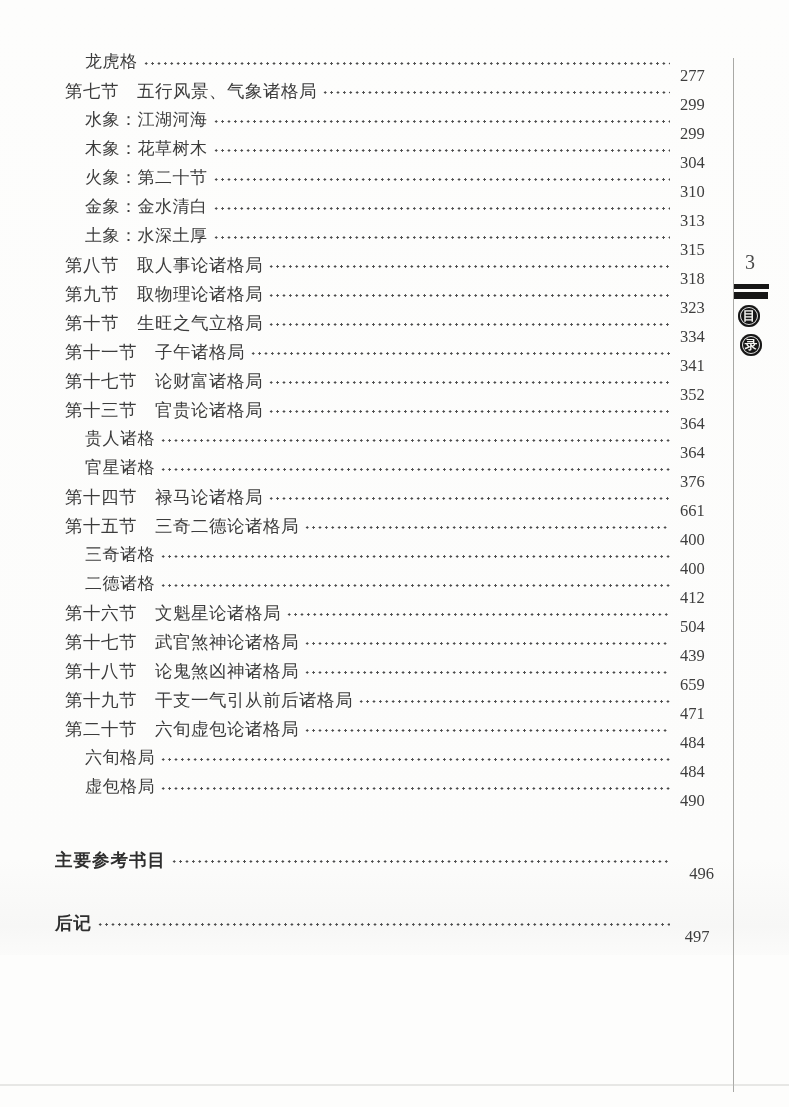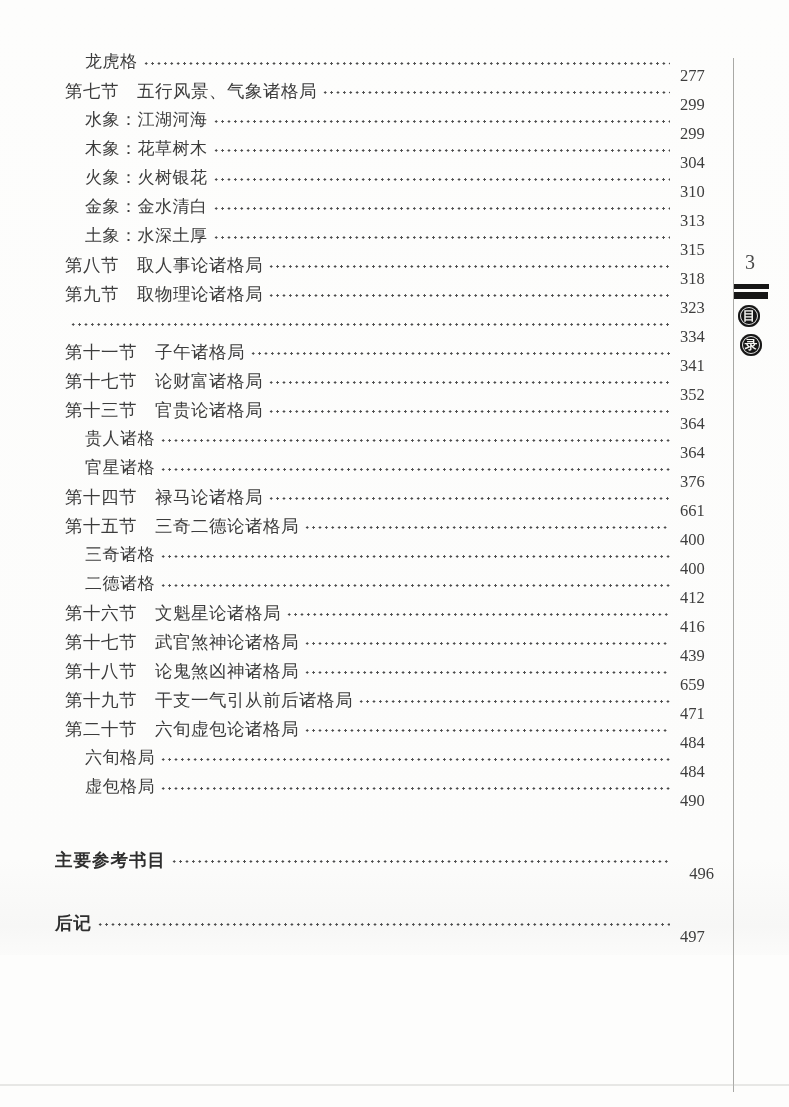--- a/index.html
+++ b/index.html
@@ -38,21 +38,21 @@
   .level-sub .toc-label { font-size: 17px; }
   .level-chapter { padding-left: 13px; }
   .level-chapter .toc-label {
     font-family: "Liberation Sans", sans-serif;
     font-weight: bold;
     font-size: 17.5px;
     letter-spacing: 1px;
     color: #2e2e2e;
   }
   .gap-before { margin-top: 44px; text-align: right; }
-  .gap-before-2 { margin-top: 34px; }
+  .gap-before-2 { margin-top: 34px; text-align: center; }
 
   .toc-leader {
     flex: 1;
     height: 29px;
     margin: 0 6px 0 5px;
     background-image: radial-gradient(circle, #4b4b4b 1.05px, rgba(0,0,0,0) 1.35px);
     background-size: 6.4px 29px;
     background-position: 0 1.5px;
     background-repeat: repeat-x;
   }
@@ -136,21 +136,21 @@
     <span class="toc-page">299</span>
   </div>
 
   <div class="toc-row level-sub">
     <span class="toc-label">木象：花草树木</span>
     <span class="toc-leader"></span>
     <span class="toc-page">304</span>
   </div>
 
   <div class="toc-row level-sub">
-    <span class="toc-label">火象：火树银花</span>
+    <span class="toc-label">火象：第二十节</span>
     <span class="toc-leader"></span>
     <span class="toc-page">310</span>
   </div>
 
   <div class="toc-row level-sub">
     <span class="toc-label">金象：金水清白</span>
     <span class="toc-leader"></span>
     <span class="toc-page">313</span>
   </div>
 
@@ -166,20 +166,21 @@
     <span class="toc-page">318</span>
   </div>
 
   <div class="toc-row level-section">
     <span class="toc-label">第九节　取物理论诸格局</span>
     <span class="toc-leader"></span>
     <span class="toc-page">323</span>
   </div>
 
   <div class="toc-row level-section">
+    <span class="toc-label">第十节　生旺之气立格局</span>
     <span class="toc-leader"></span>
     <span class="toc-page">334</span>
   </div>
 
   <div class="toc-row level-section">
     <span class="toc-label">第十一节　子午诸格局</span>
     <span class="toc-leader"></span>
     <span class="toc-page">341</span>
   </div>
 
@@ -227,21 +228,21 @@
 
   <div class="toc-row level-sub">
     <span class="toc-label">二德诸格</span>
     <span class="toc-leader"></span>
     <span class="toc-page">412</span>
   </div>
 
   <div class="toc-row level-section">
     <span class="toc-label">第十六节　文魁星论诸格局</span>
     <span class="toc-leader"></span>
-    <span class="toc-page">416</span>
+    <span class="toc-page">504</span>
   </div>
 
   <div class="toc-row level-section">
     <span class="toc-label">第十七节　武官煞神论诸格局</span>
     <span class="toc-leader"></span>
     <span class="toc-page">439</span>
   </div>
 
   <div class="toc-row level-section">
     <span class="toc-label">第十八节　论鬼煞凶神诸格局</span>

